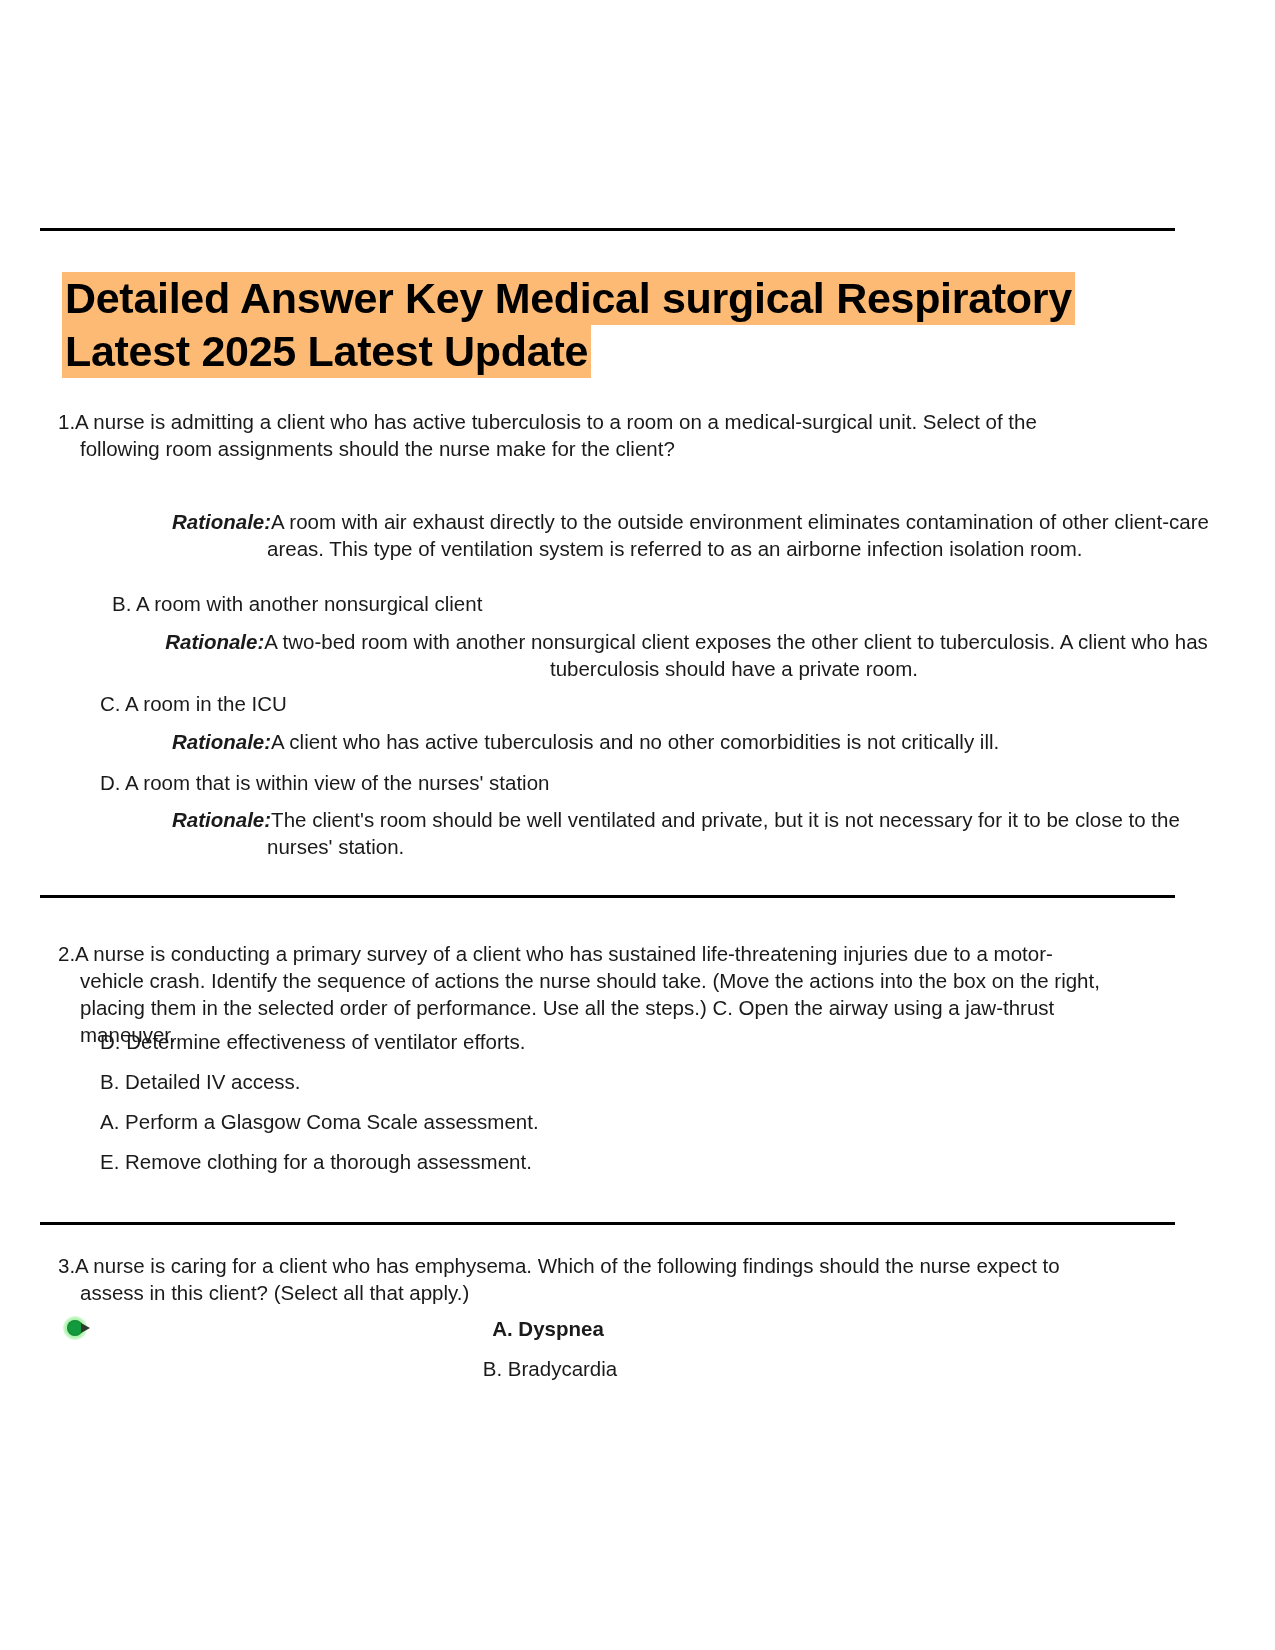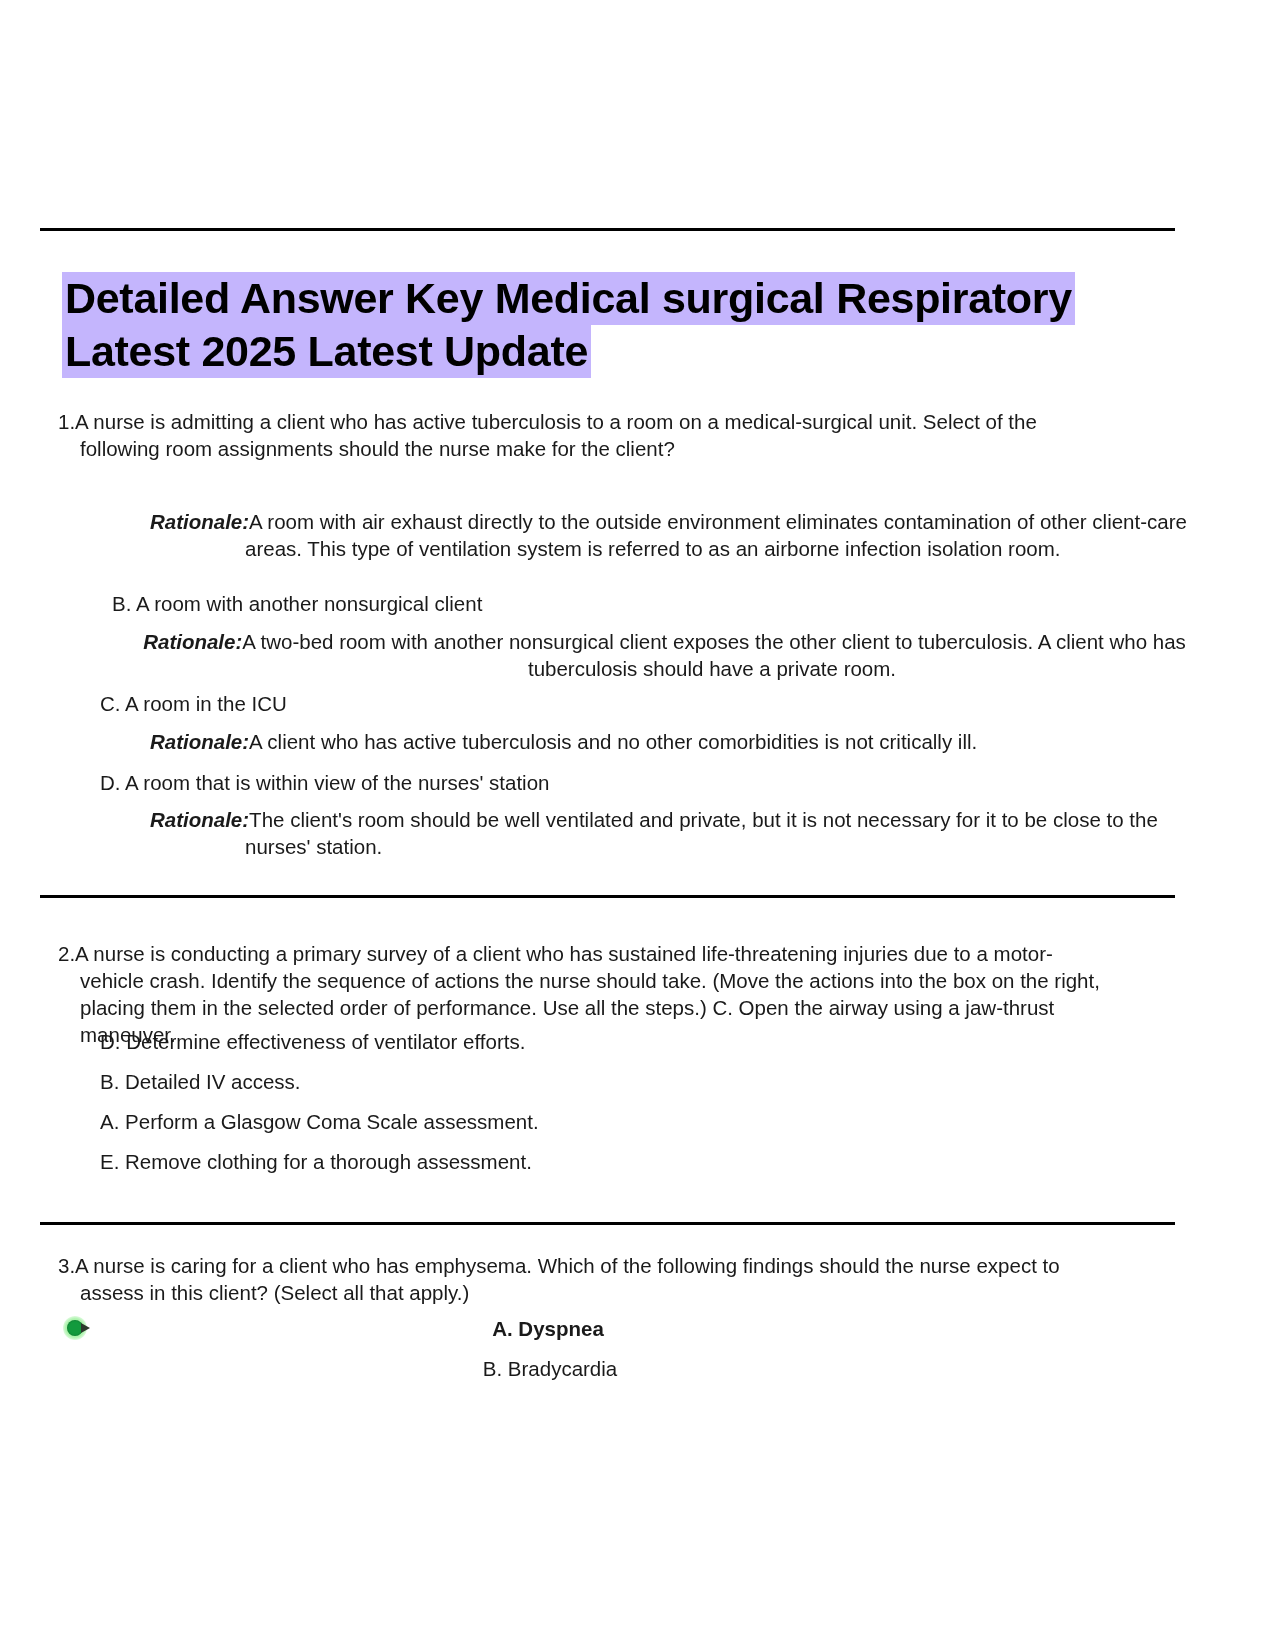--- a/index.html
+++ b/index.html
@@ -46,21 +46,21 @@
     display: block;
     font-family: "Liberation Sans Narrow", "Liberation Sans", sans-serif;
     font-weight: bold;
     font-size: 43px;
     line-height: 53px;
     letter-spacing: -0.3px;
     color: #000000;
     white-space: nowrap;
   }
   .title-line span.hl {
-    background: #c4b5fd;
+    background: #fdba74;
     padding: 2px 3px 3px 3px;
     box-decoration-break: clone;
     -webkit-box-decoration-break: clone;
   }
 
   
   .narrow {
     font-family: "Liberation Sans Narrow", "Liberation Sans", sans-serif;
     font-stretch: condensed;
     font-size: 20.5px;
@@ -129,20 +129,21 @@
     border-left: 9px solid #2c3a2c;
   }
 
   .opt-with-marker { padding-left: 36px; }
 
   
   .rationale {
     position: absolute;
     padding-left: 95px;
     text-indent: -95px;
+    margin-left: 22px;
   }
   .rationale b {
     font-weight: bold;
     font-style: italic;
   }
 
   
   .seq-item {
     position: absolute;
     white-space: nowrap;

